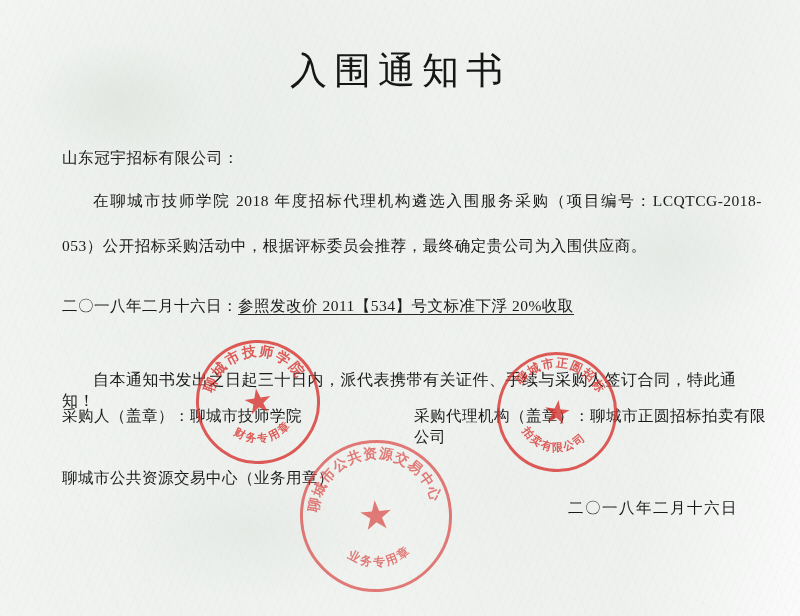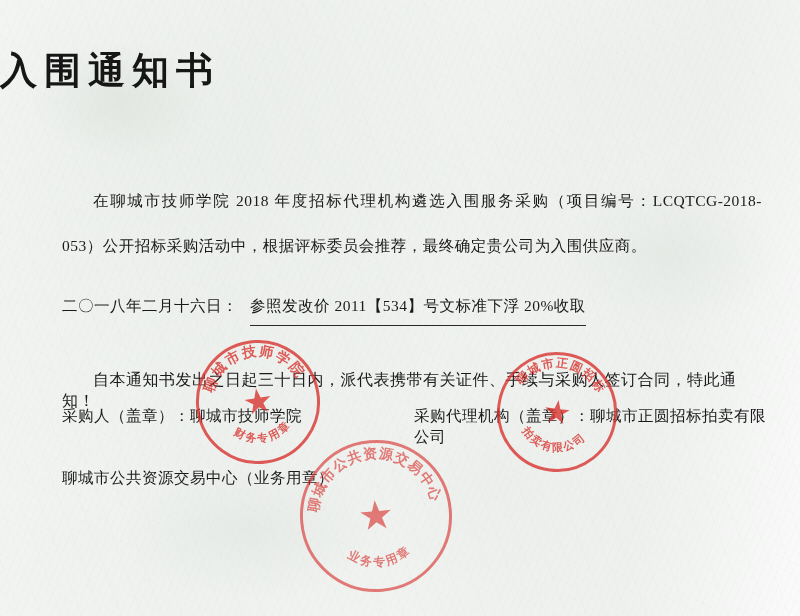--- a/index.html
+++ b/index.html
@@ -41,23 +41,24 @@
     position: absolute;
     border-radius: 50%;
     pointer-events: none;
   }
 
   .doc-title {
     position: absolute;
     top: 46px;
     left: 0;
     width: 800px;
+    text-align: center;
     font-family: "DejaVu Sans", sans-serif;
     font-size: 37px;
-    font-weight: bold;
+    font-weight: normal;
     letter-spacing: 7px;
     color: #161616;
   }
   .doc-number {
     position: absolute;
     top: 110px;
     right: 44px;
     font-size: 15px;
     font-family: "Liberation Serif", serif;
     color: #1b1b1b;
@@ -91,22 +92,21 @@
   .fee-item {
     position: absolute;
     left: 62px;
     font-size: 15.5px;
     letter-spacing: 0.5px;
   }
   #fee1 { top: 296px; }
   #fee2 { top: 327px; }
   .underline {
     border-bottom: 1px solid #2a2a2a;
-    padding-bottom: 11px;
-    margin-left: 12px;
+    padding-bottom: 0;
   }
   .notice-line {
     position: absolute;
     top: 370px;
     left: 62px;
     width: 700px;
     font-size: 16px;
     text-indent: 31px;
     letter-spacing: 0.5px;
   }
@@ -207,38 +207,40 @@
 <div class="page">
   <div class="texture"></div>
 
   <div class="blotch" style="left:30px; top:40px; width:180px; height:120px; background:radial-gradient(ellipse, rgba(216,222,216,0.5) 0%, rgba(255,255,255,0) 70%);"></div>
   <div class="blotch" style="left:560px; top:180px; width:220px; height:150px; background:radial-gradient(ellipse, rgba(220,226,220,0.45) 0%, rgba(255,255,255,0) 70%);"></div>
   <div class="blotch" style="left:120px; top:460px; width:260px; height:140px; background:radial-gradient(ellipse, rgba(218,224,218,0.4) 0%, rgba(255,255,255,0) 70%);"></div>
 
   <div class="doc-title">入围通知书</div>
 
 
+  <div class="recipient">山东冠宇招标有限公司：</div>
 
   <div class="body-para" id="para1">在聊城市技师学院 2018 年度招标代理机构遴选入围服务采购（项目编号：LCQTCG-2018-053）公开招标采购活动中，根据评标委员会推荐，最终确定贵公司为入围供应商。</div>
 
 
   <div class="fee-item" id="fee1">
     <span>二〇一八年二月十六日：</span><span class="underline">参照发改价 2011【534】号文标准下浮 20%收取</span>
   </div>
 
 
   <div class="notice-line">自本通知书发出之日起三十日内，派代表携带有关证件、手续与采购人签订合同，特此通知！</div>
 
   <div class="sig-row">
     <span class="sig-left">采购人（盖章）：聊城市技师学院</span>
     <span class="sig-right">采购代理机构（盖章）：聊城市正圆招标拍卖有限公司</span>
   </div>
 
   <div class="center-line">聊城市公共资源交易中心（业务用章）</div>
 
+  <div class="date-line">二〇一八年二月十六日</div>
 
   <div class="seal" id="seal-purchaser">
     <div class="ring"></div>
     <svg class="seal-arc" viewBox="0 0 124 124">
       <defs>
         <path id="arcTop1" d="M 16 62 A 46 46 0 0 1 108 62"></path>
         <path id="arcBot1" d="M 22 62 A 40 40 0 0 0 102 62"></path>
       </defs>
       <text font-size="14" letter-spacing="2">
         <textPath href="#arcTop1" startOffset="50%" text-anchor="middle">聊城市技师学院</textPath>

